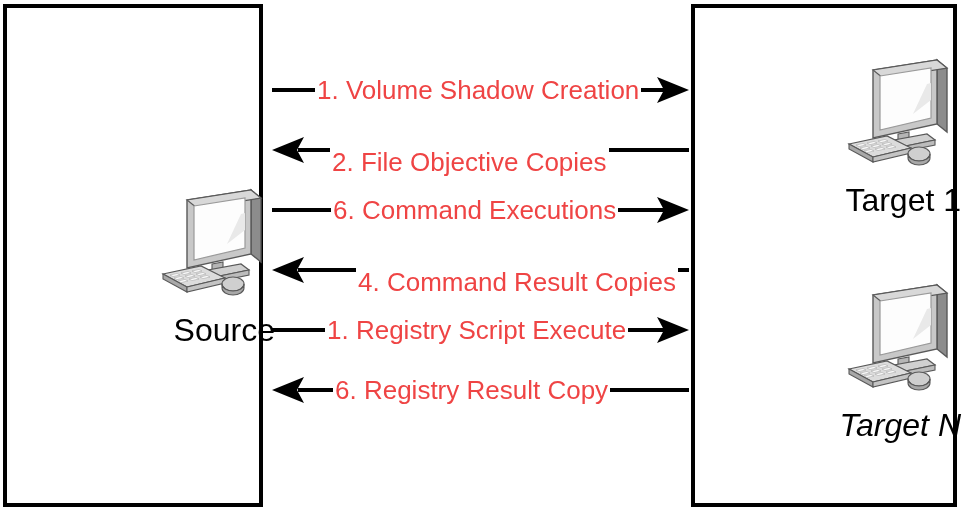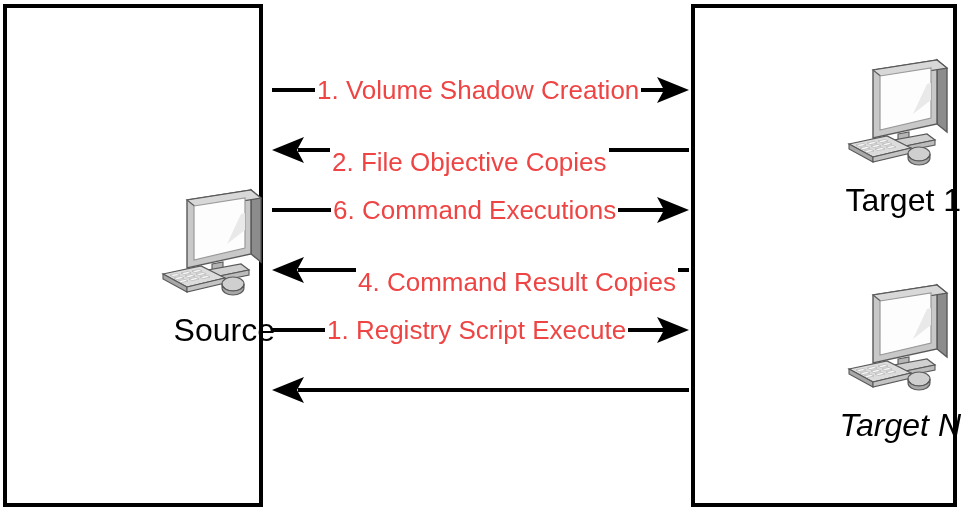--- a/index.html
+++ b/index.html
@@ -162,14 +162,15 @@
       <line x1="298" y1="390" x2="689" y2="390" stroke="#000" stroke-width="4"></line>
       <path d="M272,390 L304,377 L297,390 L304,403 Z" fill="#000"></path>
     </g>
   </svg>
 
   <div class="flow-label" style="left:315px;top:76px;">1. Volume Shadow Creation</div>
   <div class="flow-label" style="left:330px;top:136px;margin-top:12px;">2. File Objective Copies</div>
   <div class="flow-label" style="left:331px;top:196px;">6. Command Executions</div>
   <div class="flow-label" style="left:316px;top:268px;margin-left:40px;">4. Command Result Copies</div>
   <div class="flow-label" style="left:325px;top:316px;">1. Registry Script Execute</div>
+  <div class="flow-label" style="left:333px;top:376px;">6. Registry Result Copy</div>
 
 </div>
 
 </body></html>

